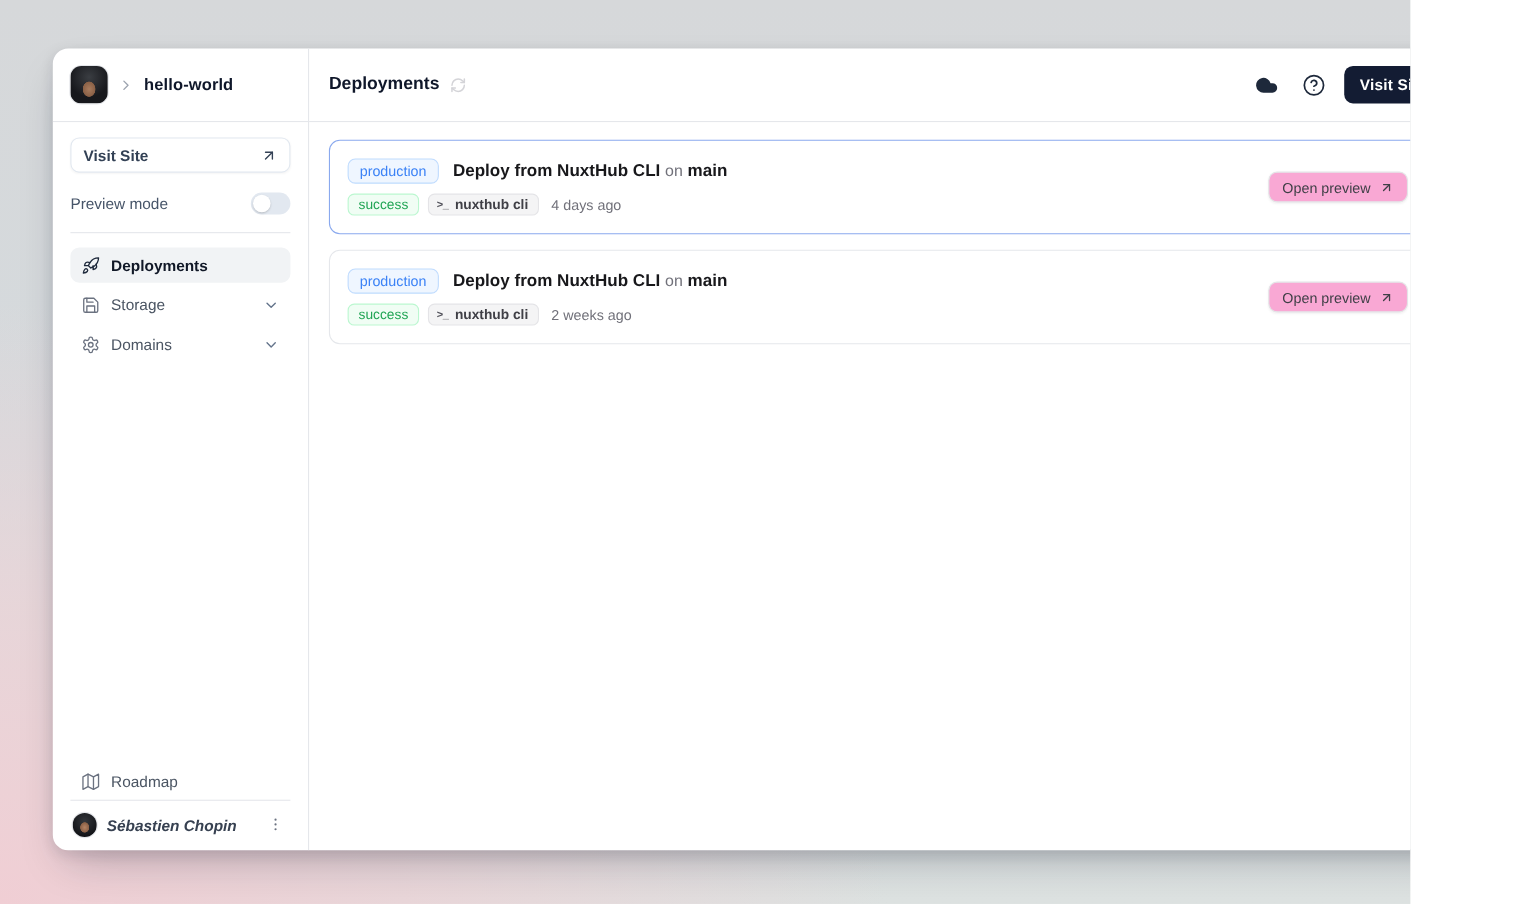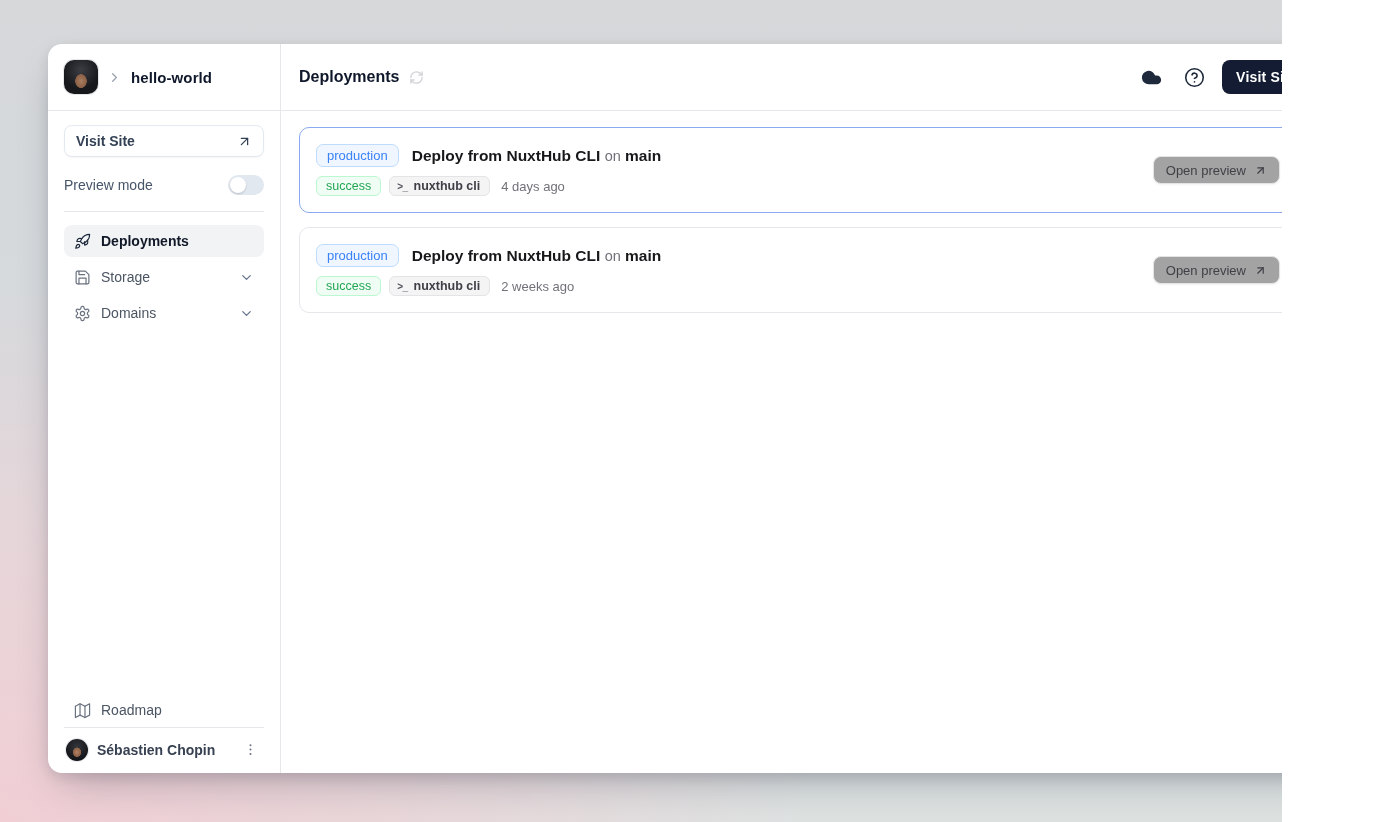--- a/index.html
+++ b/index.html
@@ -59,21 +59,21 @@
   .footer-item { height:32px; display:flex; align-items:center; gap:10px; padding:0 10px; border-radius:8px; font-size:14px; font-weight:500; color:#4b5563; cursor:pointer; }
   .footer-item .nicon { display:flex; color:#6b7280; }
   .user-row { margin-top:1px; padding:10px 2px 0 2px; border-top:1px solid #e5e7eb; display:flex; align-items:center; gap:9px; }
   .avatar-circle {
     width:22px; height:22px; border-radius:50%; cursor:pointer;
     background:
       radial-gradient(7px 8px at 50% 60%, #b58363 0%, #8a6046 55%, rgba(0,0,0,0) 62%),
       radial-gradient(18px 18px at 50% 35%, #33363b 0%, #121317 75%);
     box-shadow:0 0 0 1px #e5e7eb;
   }
-  .user-name { font-size:14px; font-weight:600; color:#374151; flex:1; }
+  .user-name { font-size:14px; font-weight:600; color:#374151; flex:1;font-style:italic; }
   .icon-btn { background:none; border:none; cursor:pointer; display:flex; align-items:center; justify-content:center; padding:4px; color:#6b7280; }
   
   .main { flex:1; display:flex; flex-direction:column; min-width:0; }
   .main-header { height:67px; min-height:67px; border-bottom:1px solid #e5e7eb; display:flex; align-items:center; padding:0 16px 0 18px; gap:10px; }
   .page-title { font-size:16px; font-weight:700; color:#0f172a; }
   .refresh { color:#d4d4d8; display:flex; cursor:pointer; }
   .header-right { margin-left:auto; display:flex; align-items:center; gap:13px; }
   .cloud-btn { color:#1e293b; }
   .help-btn { color:#1e293b; }
   .btn-visit-dark {
@@ -101,21 +101,21 @@
     padding:2px 9px; border-radius:6px;
   }
   .badge-source {
     font-size:12.5px; font-weight:600; color:#3f3f46; background:#f4f4f5; border:1px solid #e4e4e7;
     padding:2px 9px 2px 7px; border-radius:6px; display:flex; align-items:center; gap:6px;
   }
   .badge-source .term { font-size:10px; font-weight:700; color:#52525b; letter-spacing:-.5px; }
   .time-ago { font-size:13px; color:#71717a; margin-left:3px; }
   .card-right { display:flex; align-items:center; gap:8px; }
   .btn-open-preview {
-    height:28px; padding:1px 12px; background:#a3a3a3; border:1px solid #e4e4e7; border-radius:8px;
+    height:28px; padding:1px 12px; background:#f9a8d4; border:1px solid #e4e4e7; border-radius:8px;
     font-family:inherit; font-size:13px; font-weight:500; color:#3f3f46;
     display:flex; align-items:center; gap:8px; cursor:pointer; box-shadow:0 1px 2px rgba(0,0,0,.05); white-space:nowrap;
   }
   .btn-dots {
     height:28px; width:27px; background:#fff; border:1px solid #e4e4e7; border-radius:8px;
     display:flex; align-items:center; justify-content:center; color:#71717a; cursor:pointer; box-shadow:0 1px 2px rgba(0,0,0,.05);
   }
 </style>
 </head>
 <body>

